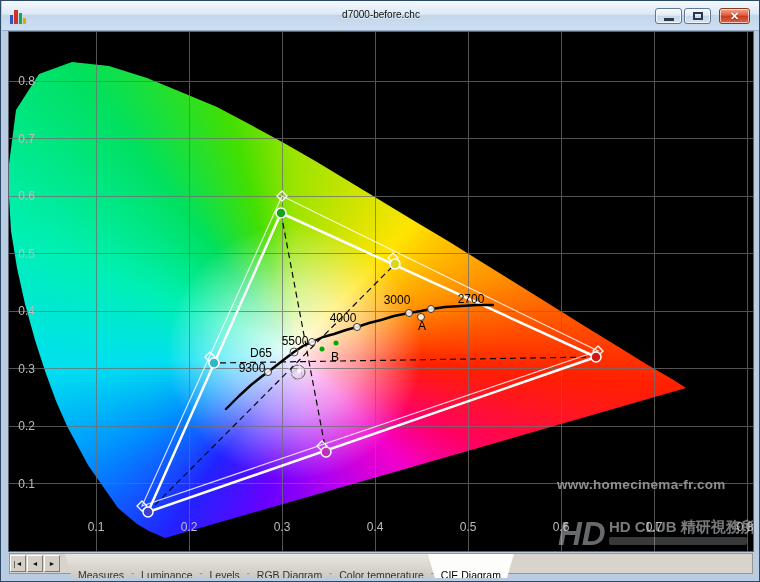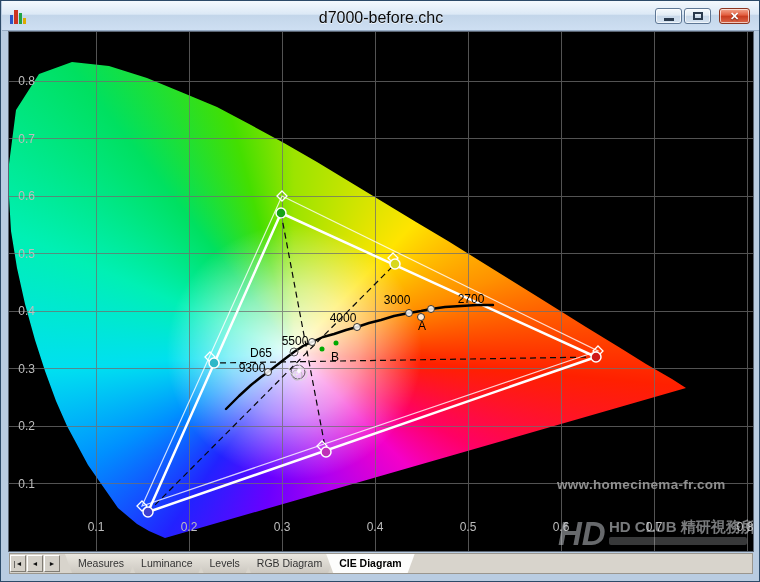--- a/index.html
+++ b/index.html
@@ -16,21 +16,21 @@
   }
   .app-icon { position:absolute; left:8px; top:7px; width:16px; height:16px;
     display:flex; align-items:flex-end; gap:1px; }
   .app-icon i { display:block; width:4px; }
   .app-icon .b1 { height:9px;  background:#2c55c8; }
   .app-icon .b2 { height:14px; background:#cc3322; }
   .app-icon .b3 { height:11px; background:#22a344; }
   .app-icon .b4 { height:6px;  background:#ddaa00; }
   .title {
     position:absolute; left:0; right:0; top:8px; text-align:center;
-    font-size:16px; color:#0a0a0a; text-shadow:0 1px 0 rgba(255,255,255,.7);
+    font-size:10px; color:#0a0a0a; text-shadow:0 1px 0 rgba(255,255,255,.7);
   }
   .controls { position:absolute; right:10px; top:7px; display:flex; }
   .wbtn {
     width:27px; height:16px; border:1px solid #5e7795; border-radius:3px;
     background:linear-gradient(#f6fafd, #e2ecf5 45%, #c8d8e9 50%, #d6e3f1);
     display:flex; align-items:center; justify-content:center; margin-left:2px;
     box-shadow:inset 0 0 0 1px rgba(255,255,255,.65);
   }
   .wbtn.close {
     width:31px; margin-left:8px; border-color:#8c3520;
@@ -64,27 +64,27 @@
     display:flex; align-items:stretch; font-size:10.5px; color:#222;
   }
   .tabscroll {
     width:16px; margin:1px 1px 1px 0; background:#d4d0c8;
     border:1px solid; border-color:#ffffff #807c74 #807c74 #ffffff;
     font-size:7px; display:flex; align-items:center; justify-content:center;
     color:#111; flex:0 0 auto;
   }
   .tabs { display:flex; margin-left:4px; }
   .tab {
-    position:relative; padding:0 13px; line-height:19px; margin-left:-9px;
+    position:relative; padding:12px 13px; line-height:19px; margin-left:-9px;
     background:linear-gradient(#e9e6df, #cdc9c1); color:#333;
     clip-path:polygon(0 0, 100% 0, calc(100% - 7px) 100%, 7px 100%);
     white-space:nowrap;
   }
   .tab:first-child { margin-left:0; }
-  .tab.active { background:#fdfdfc; color:#000; font-weight:bold; z-index:3; }
+  .tab.active { background:#fdfdfc; color:#000; font-weight:normal; z-index:3; }
 
   text { font-family:"Liberation Sans", sans-serif; }
 </style>
 </head>
 <body>
 
 <div class="window">
 
   <div class="titlebar">
     <span class="app-icon">
@@ -224,17 +224,18 @@
 
   <div class="tabbar">
     <div class="tabscroll">|◄</div>
     <div class="tabscroll">◄</div>
     <div class="tabscroll">►</div>
     <div class="tabs">
       <div class="tab">Measures</div>
       <div class="tab">Luminance</div>
       <div class="tab">Levels</div>
       <div class="tab">RGB Diagram</div>
+      <div class="tab">Color temperature</div>
       <div class="tab active">CIE Diagram</div>
     </div>
   </div>
 
 </div>
 
 </body></html>

